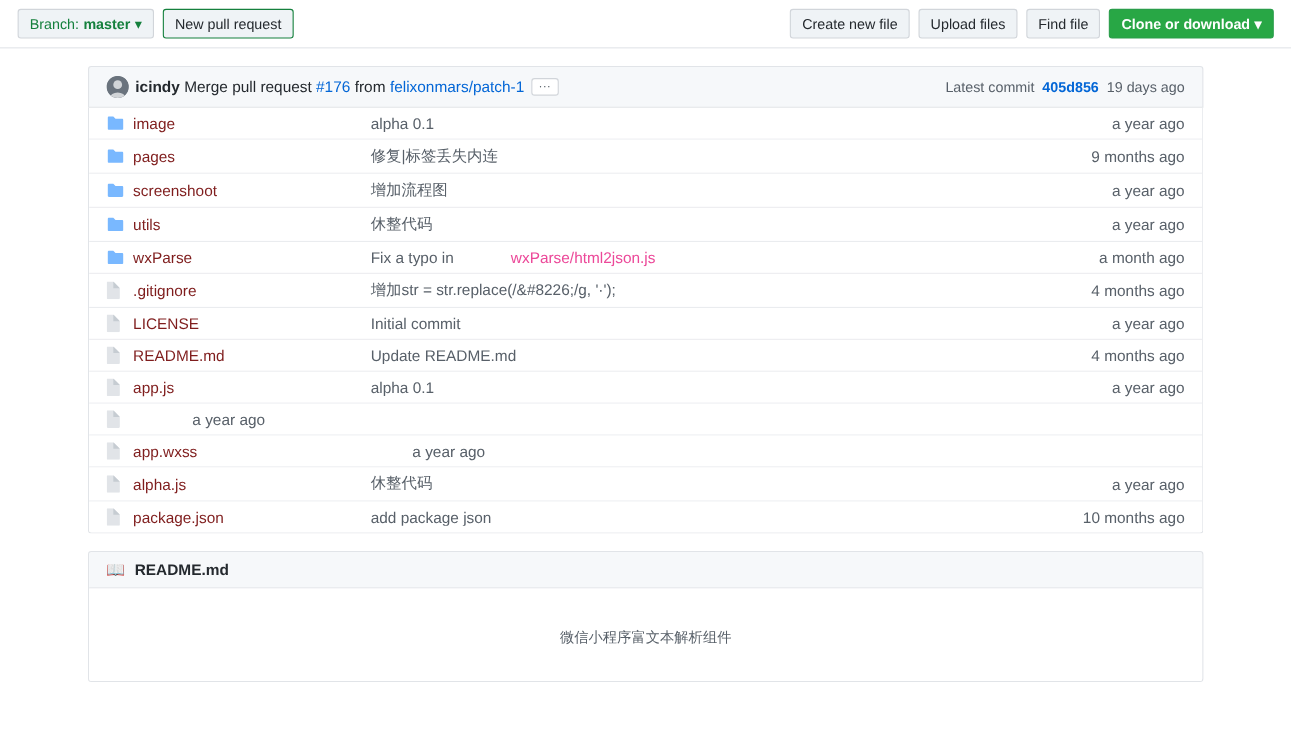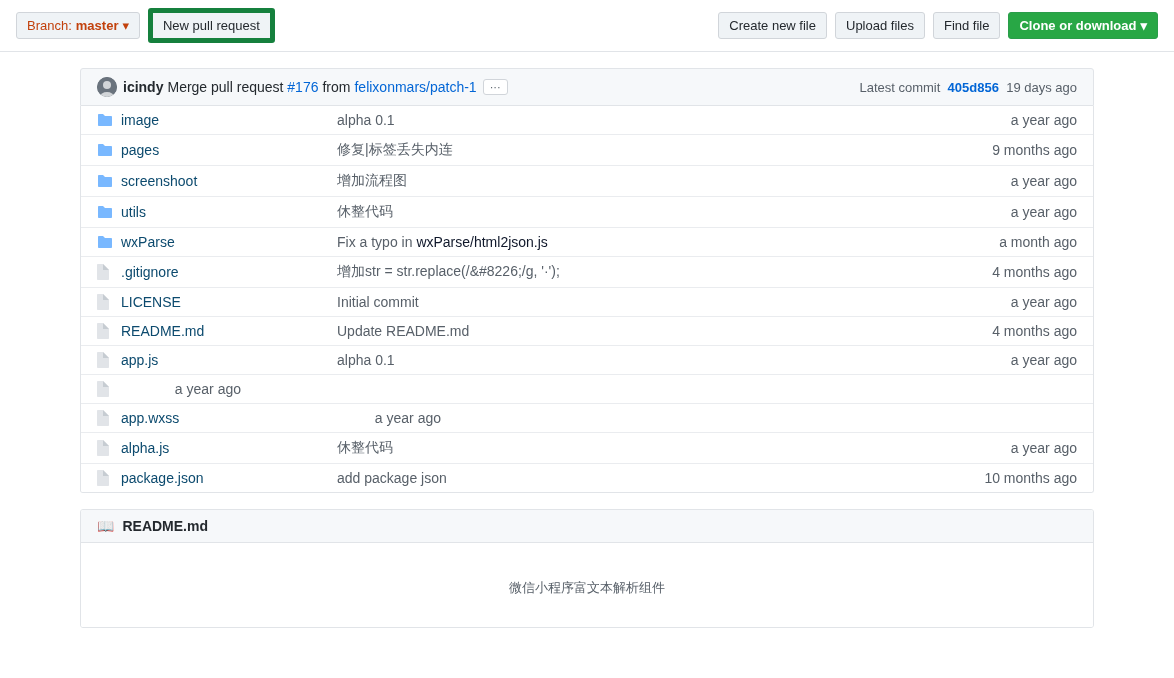--- a/index.html
+++ b/index.html
@@ -22,26 +22,26 @@
     .branch-btn {
       display: flex;
       align-items: center;
       gap: 4px;
       padding: 5px 10px;
       border: 1px solid #d1d5da;
       border-radius: 3px;
       background: #eff3f6;
       cursor: pointer;
       font-size: 13px;
-      color: #c2410c;
+      color: #15803d;
     }
     .branch-label { font-weight: 600; }
     .new-pr-btn {
       padding: 5px 10px;
-      border: 5px solid #15803d;
+      border: 1px solid #15803d;
       border-radius: 3px;
       background: #eff3f6;
       cursor: pointer;
       font-size: 13px;
       color: #24292e;
     }
     .spacer { flex: 1; }
     .create-file-btn, .upload-btn, .find-btn {
       padding: 5px 10px;
       border: 1px solid #d1d5da;
@@ -127,35 +127,36 @@
       padding: 6px 16px;
       border-bottom: 1px solid #eaecef;
       background: #fff;
     }
     .file-row:last-child { border-bottom: none; }
     .file-name {
       width: 200px;
       flex-shrink: 0;
     }
     .file-name a {
-      color: #0c4a6e;
+      color: #7f1d1d;
       text-decoration: none;
       font-weight: 500;
     }
     .file-message {
       flex: 1;
       color: #586069;
       padding: 0 16px;
       overflow: hidden;
       text-overflow: ellipsis;
       white-space: nowrap;
     }
     .file-message a {
-      color: #0f172a;
+      color: #ec4899;
       text-decoration: none;
+      margin-left: 48px;
     }
     .file-age {
       width: 120px;
       text-align: right;
       color: #586069;
       flex-shrink: 0;
     }
 
     
     .readme-section {

